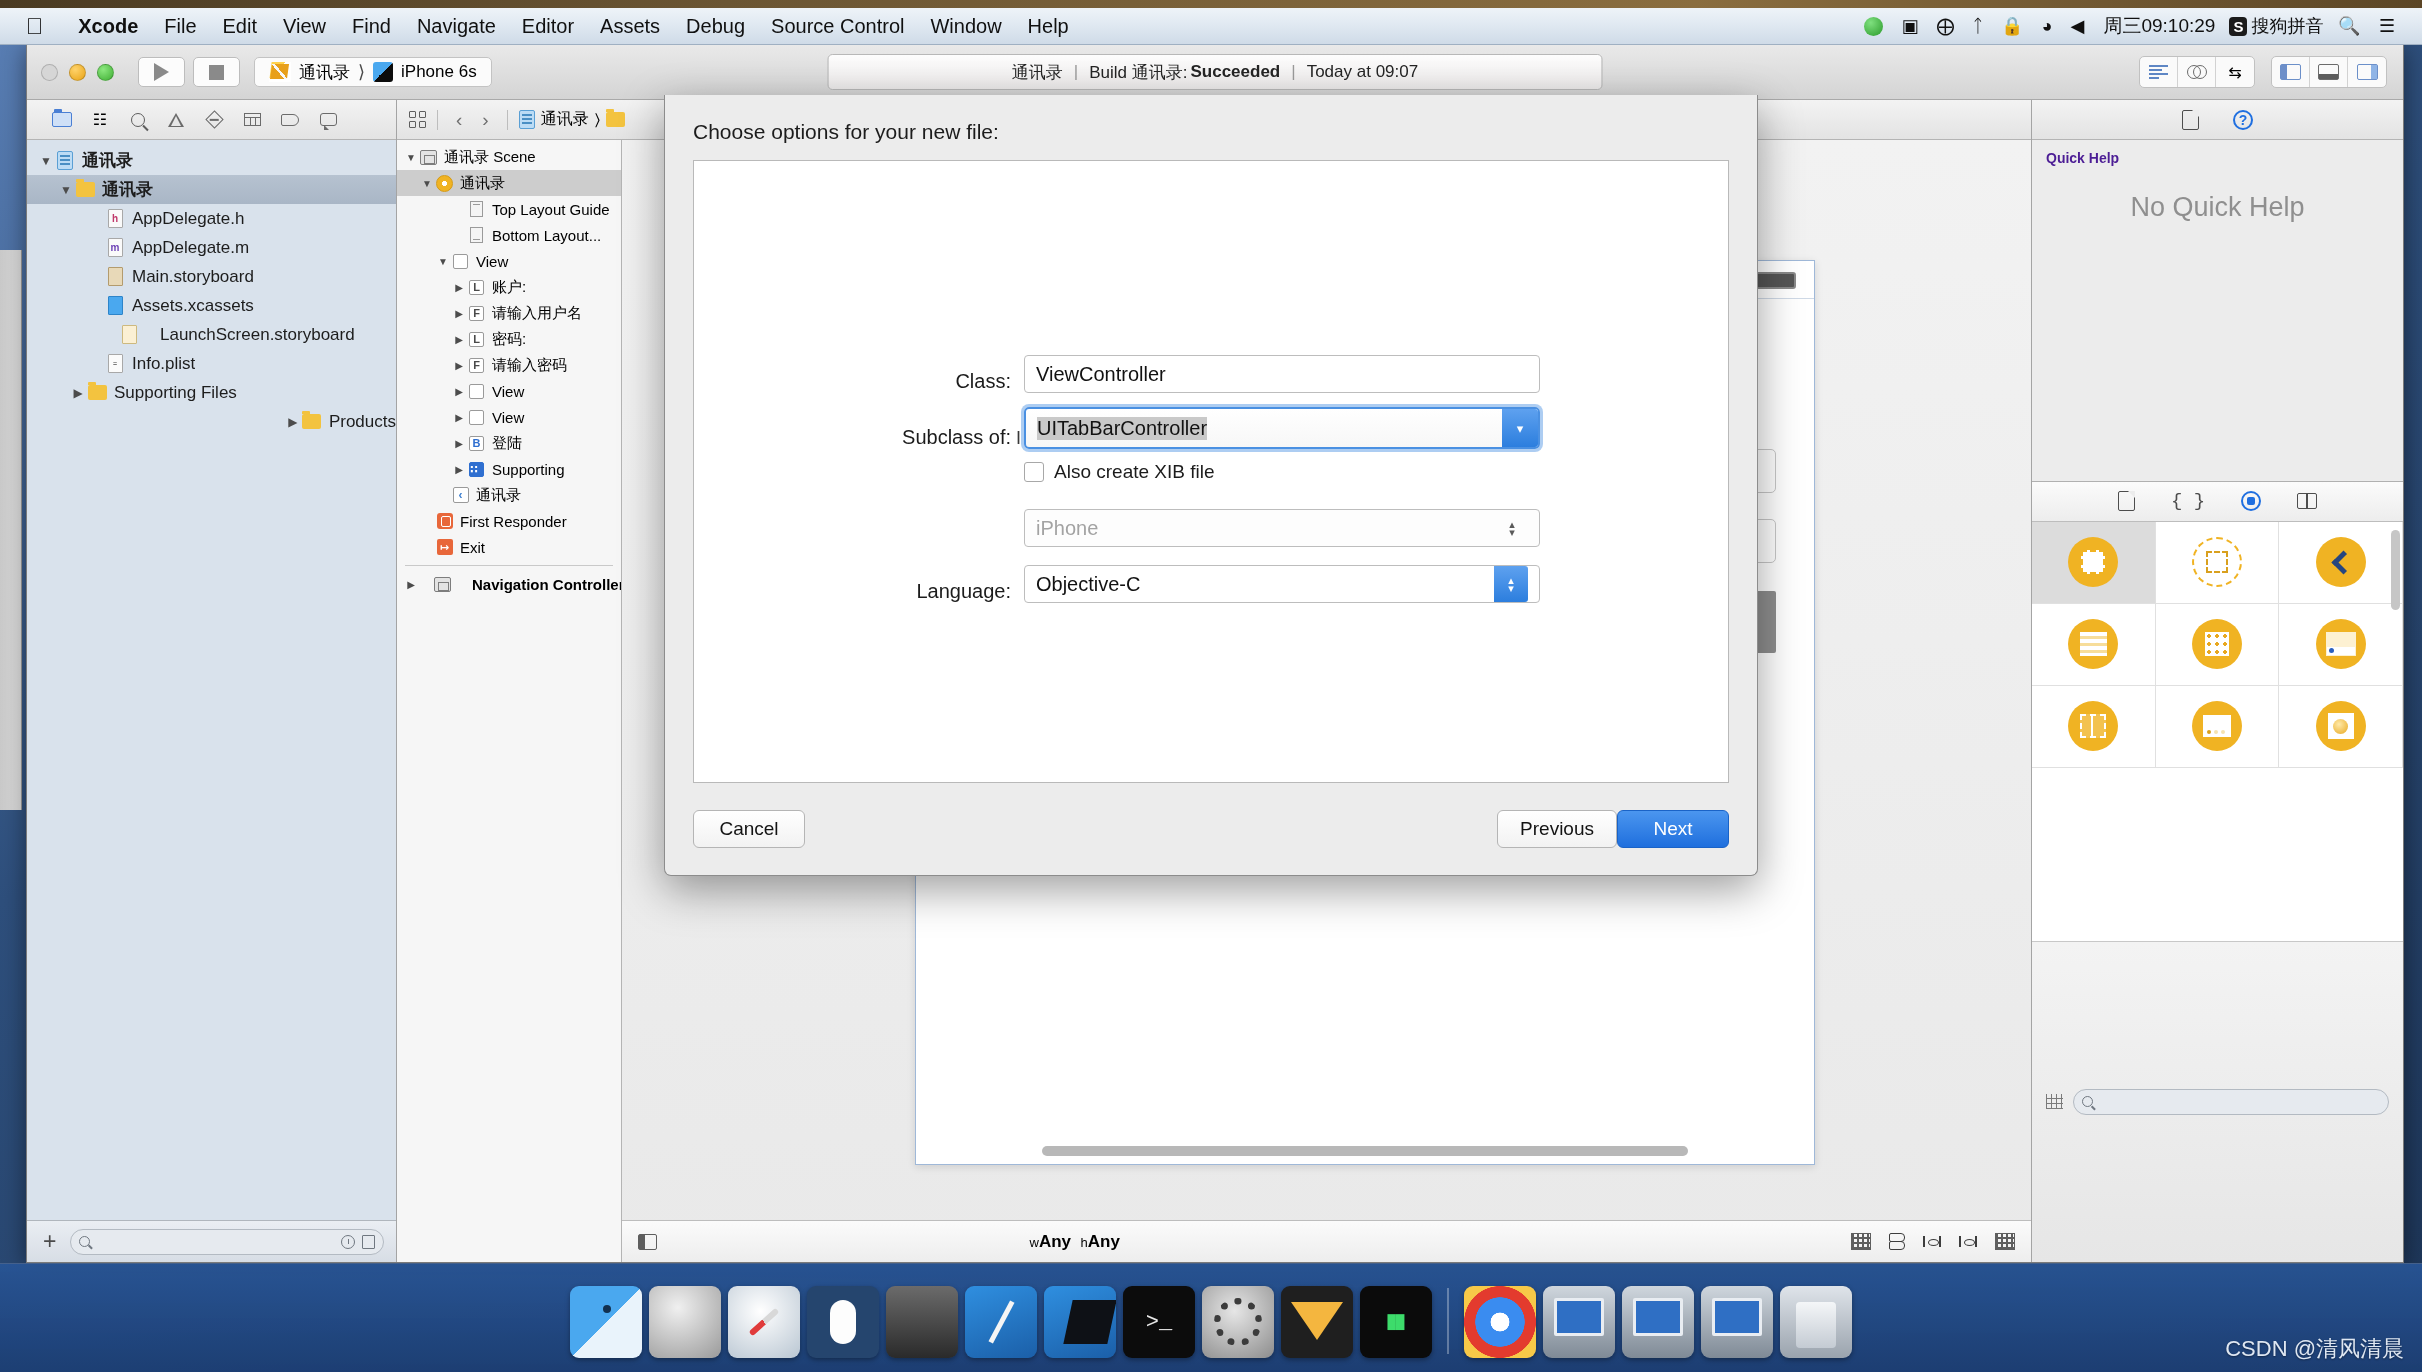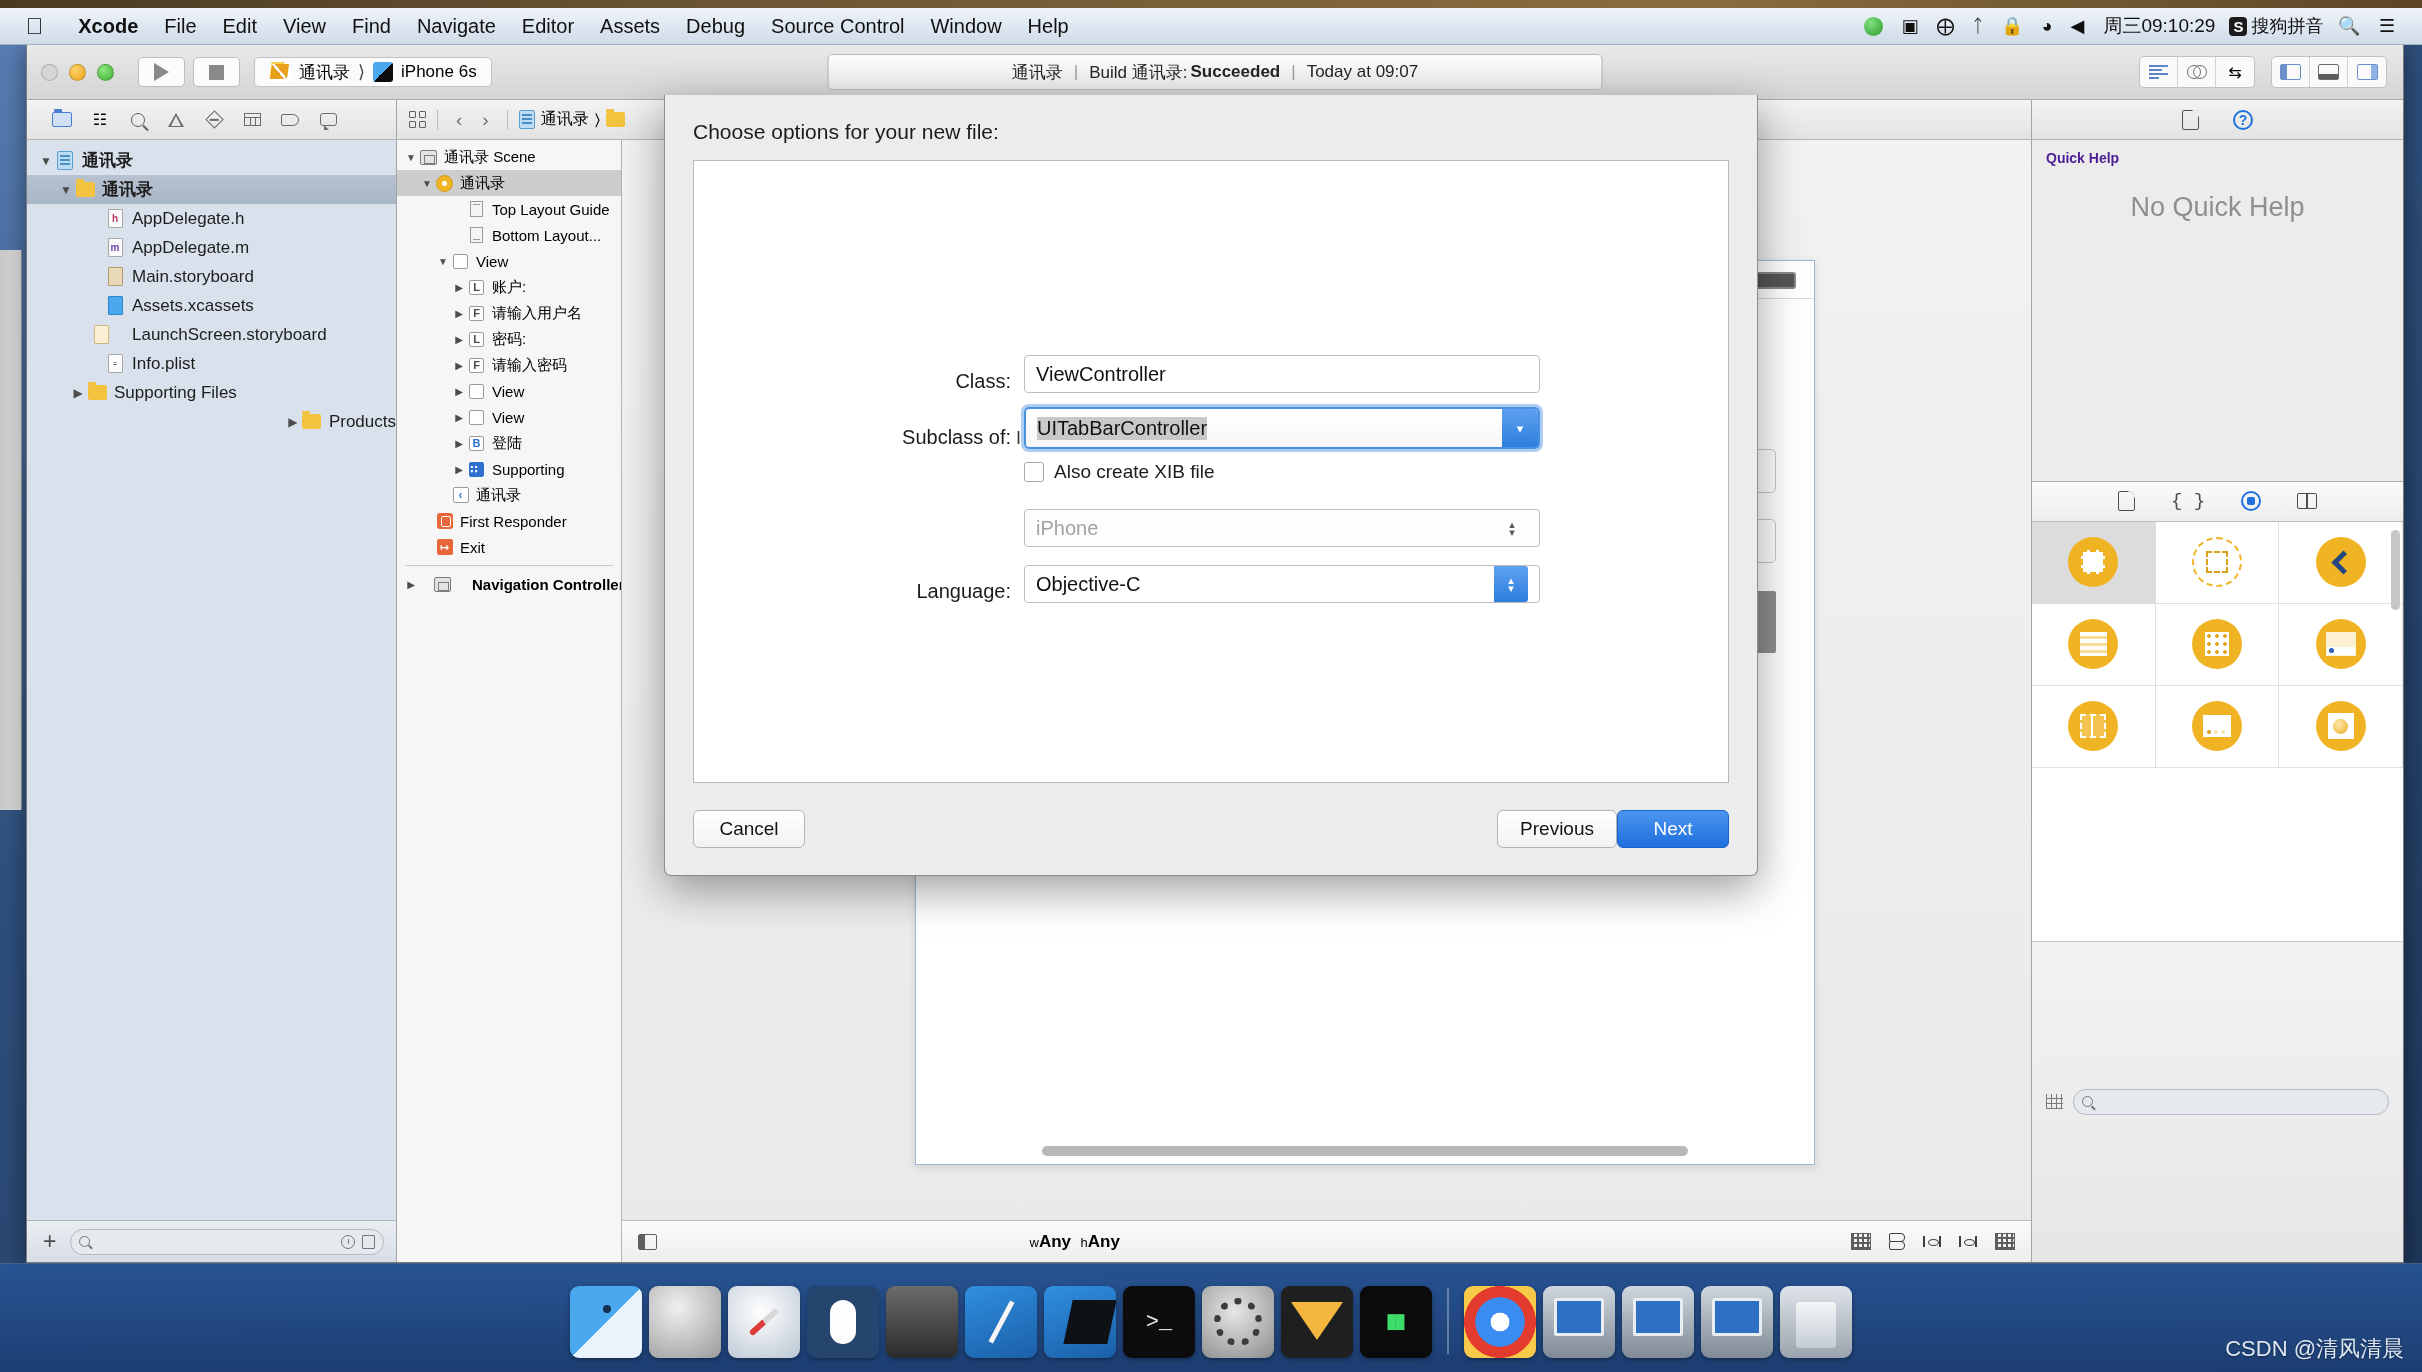--- a/index.html
+++ b/index.html
@@ -692,21 +692,21 @@
             </span>
           <span class="tlabel">Main.storyboard</span>
         </div>
         <div class="trow" style="padding-left:60px;">
           <span class="tw"></span>
           <span class="ic16">
               <span class="file-ic xc"></span>
             </span>
           <span class="tlabel">Assets.xcassets</span>
         </div>
-        <div class="trow" style="padding-left:32px;gap:14px;">
+        <div class="trow" style="padding-left:60px;gap:14px;">
           <span class="tw"></span>
           <span class="ic16">
               <span class="file-ic ls"></span>
             </span>
           <span class="tlabel">LaunchScreen.storyboard</span>
         </div>
         <div class="trow" style="padding-left:60px;">
           <span class="tw"></span>
           <span class="ic16">
               <span class="file-ic pl">=</span>

